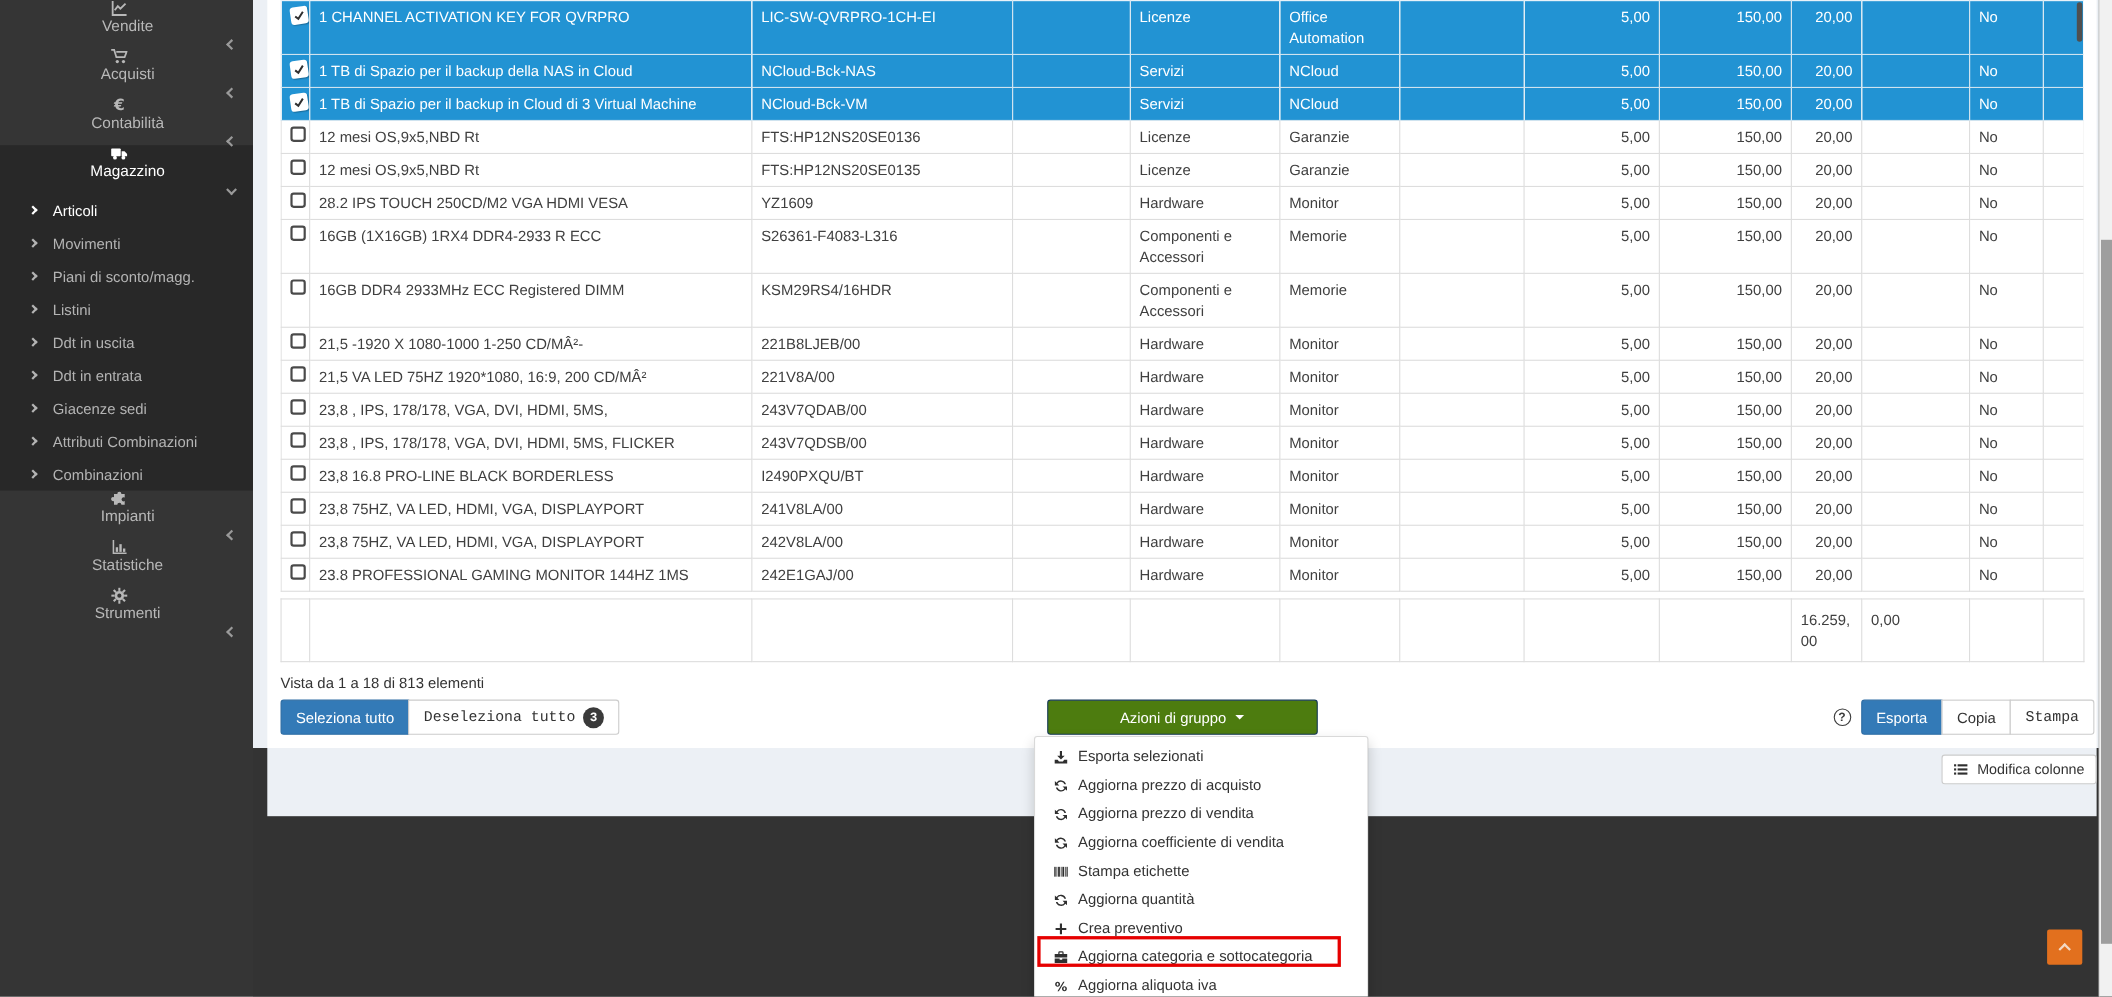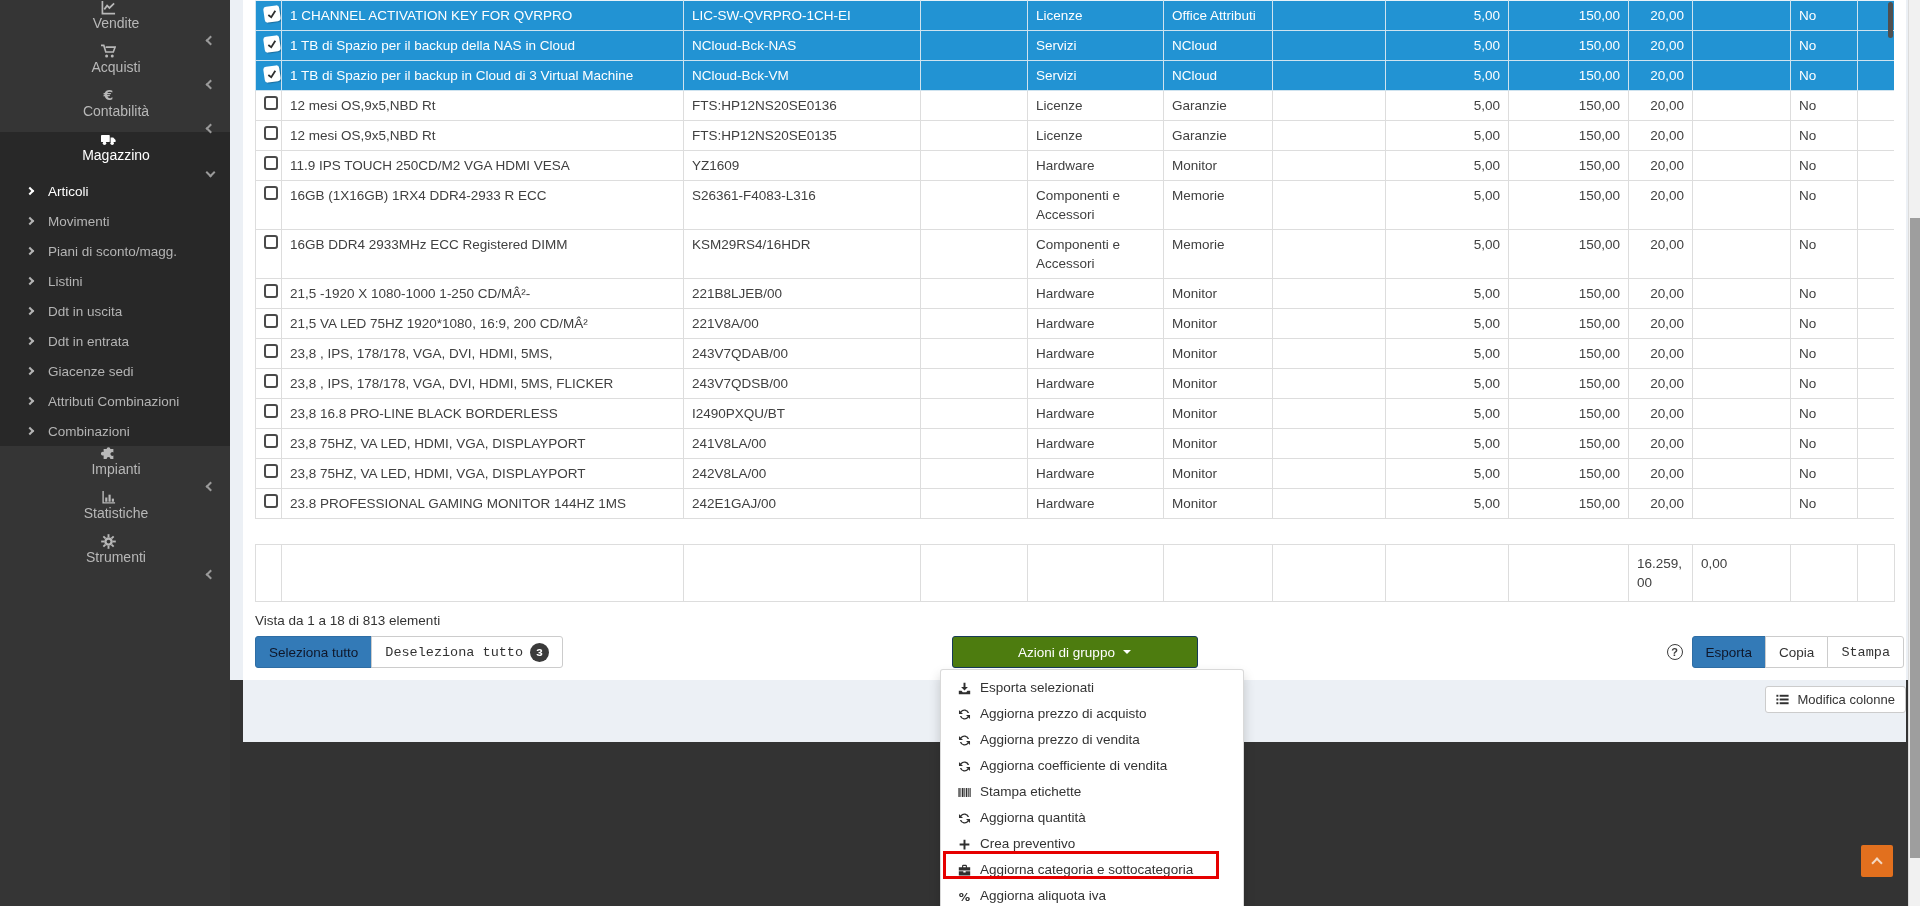--- a/index.html
+++ b/index.html
@@ -42,21 +42,21 @@
   .cb.checked { border:none; width:16px; height:16px; border-radius:3px; transform:rotate(-8deg); display:flex; align-items:center; justify-content:center; box-shadow:1px 1px 1px rgba(0,0,0,.25); }
   .cb.checked svg { width:12px; height:12px; }
   table.summary { margin-top:-1px; }
   table.summary td { padding:9px 8px; overflow-wrap:anywhere; line-height:19px; }
   .mini-thumb { position:absolute; left:1888px; top:2px; width:5px; height:36px; background:#4f4f4f; border-radius:3px; z-index:40; }
 
   .info-text { margin:11px 0 8px 0; font-size:13.5px; color:#333; }
   .controls { position:relative; height:32px; }
   .btn { display:inline-flex; align-items:center; justify-content:center; height:32px; padding:0 13px; font-size:13.5px;
          border:1px solid #cccccc; background:#ffffff; color:#333333; border-radius:3px; cursor:pointer; white-space:nowrap; }
-  .btn-primary { background:#337ab7; border-color:#2e6da4; color:#0f172a; }
+  .btn-primary { background:#337ab7; border-color:#2e6da4; color:#ffffff; }
   .btn-dark { background:#4d7c0f; border-color:#173a58; color:#ffffff; width:246px; }
   .btn-group { display:inline-flex; }
   .btn-group .btn { border-radius:0; margin-left:-1px; }
   .btn-group .btn:first-child { border-radius:3px 0 0 3px; margin-left:0; }
   .btn-group .btn:last-child { border-radius:0 3px 3px 0;font-family:Liberation Mono, monospace; }
   .badge-circle { background:#3a3a3a; color:#fff; border-radius:50%; width:19px; height:19px; font-size:11.5px; font-weight:bold;
                   display:inline-flex; align-items:center; justify-content:center; margin-left:7px; }
   .left-group { position:absolute; left:0; top:0; }
   .center-btn { position:absolute; left:50%; top:0; transform:translateX(-50%); }
   .right-group { position:absolute; right:-10px; top:0; display:flex; align-items:center; }
@@ -246,21 +246,21 @@
                   <div class="cb checked">
                     <svg viewBox="0 0 16 16">
                       <path d="M3 8.6l3.4 3.4L13 4.2" stroke="#2f2f2f" stroke-width="2.4" fill="none"></path>
                     </svg>
                   </div>
                 </td>
                 <td>1 CHANNEL ACTIVATION KEY FOR QVRPRO</td>
                 <td>LIC-SW-QVRPRO-1CH-EI</td>
                 <td></td>
                 <td>Licenze</td>
-                <td>Office Attributi</td>
+                <td>Office Automation</td>
                 <td></td>
                 <td class="num">5,00</td>
                 <td class="num">150,00</td>
                 <td class="num">20,00</td>
                 <td></td>
                 <td>No</td>
                 <td></td>
               </tr>
               <tr class="row-selected">
                 <td class="cb-cell">
@@ -335,21 +335,21 @@
                 <td class="num">150,00</td>
                 <td class="num">20,00</td>
                 <td></td>
                 <td>No</td>
                 <td></td>
               </tr>
               <tr class="">
                 <td class="cb-cell">
                   <div class="cb"></div>
                 </td>
-                <td>11.9 IPS TOUCH 250CD/M2 VGA HDMI VESA</td>
+                <td>28.2 IPS TOUCH 250CD/M2 VGA HDMI VESA</td>
                 <td>YZ1609</td>
                 <td></td>
                 <td>Hardware</td>
                 <td>Monitor</td>
                 <td></td>
                 <td class="num">5,00</td>
                 <td class="num">150,00</td>
                 <td class="num">20,00</td>
                 <td></td>
                 <td>No</td>

